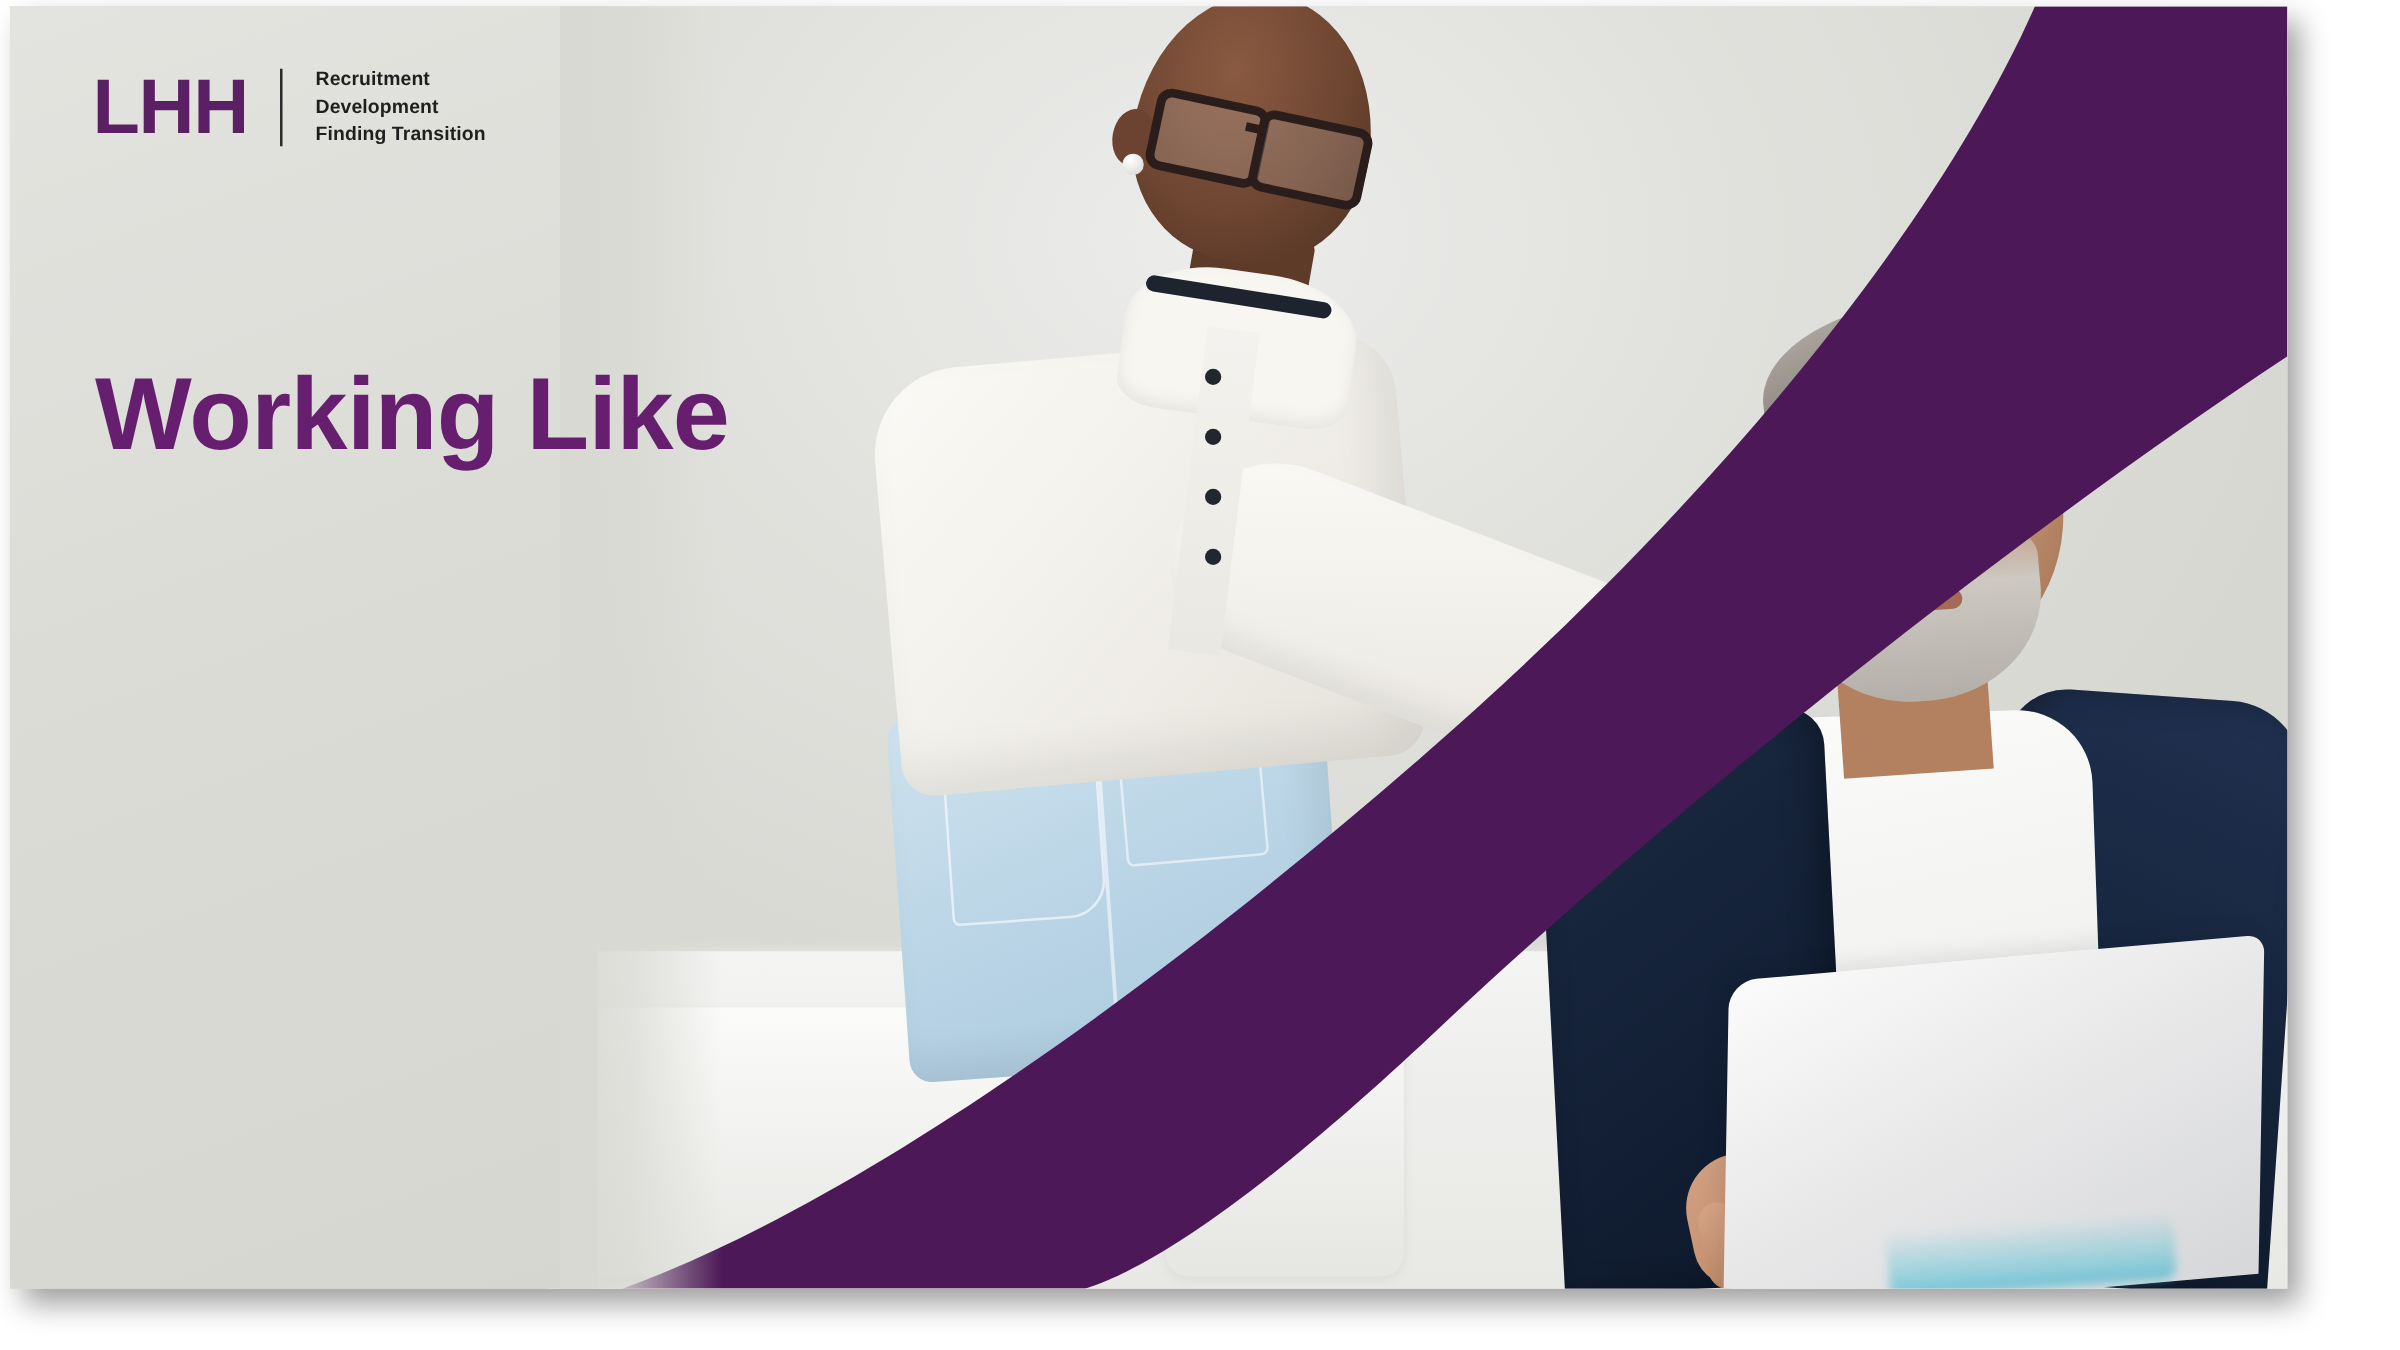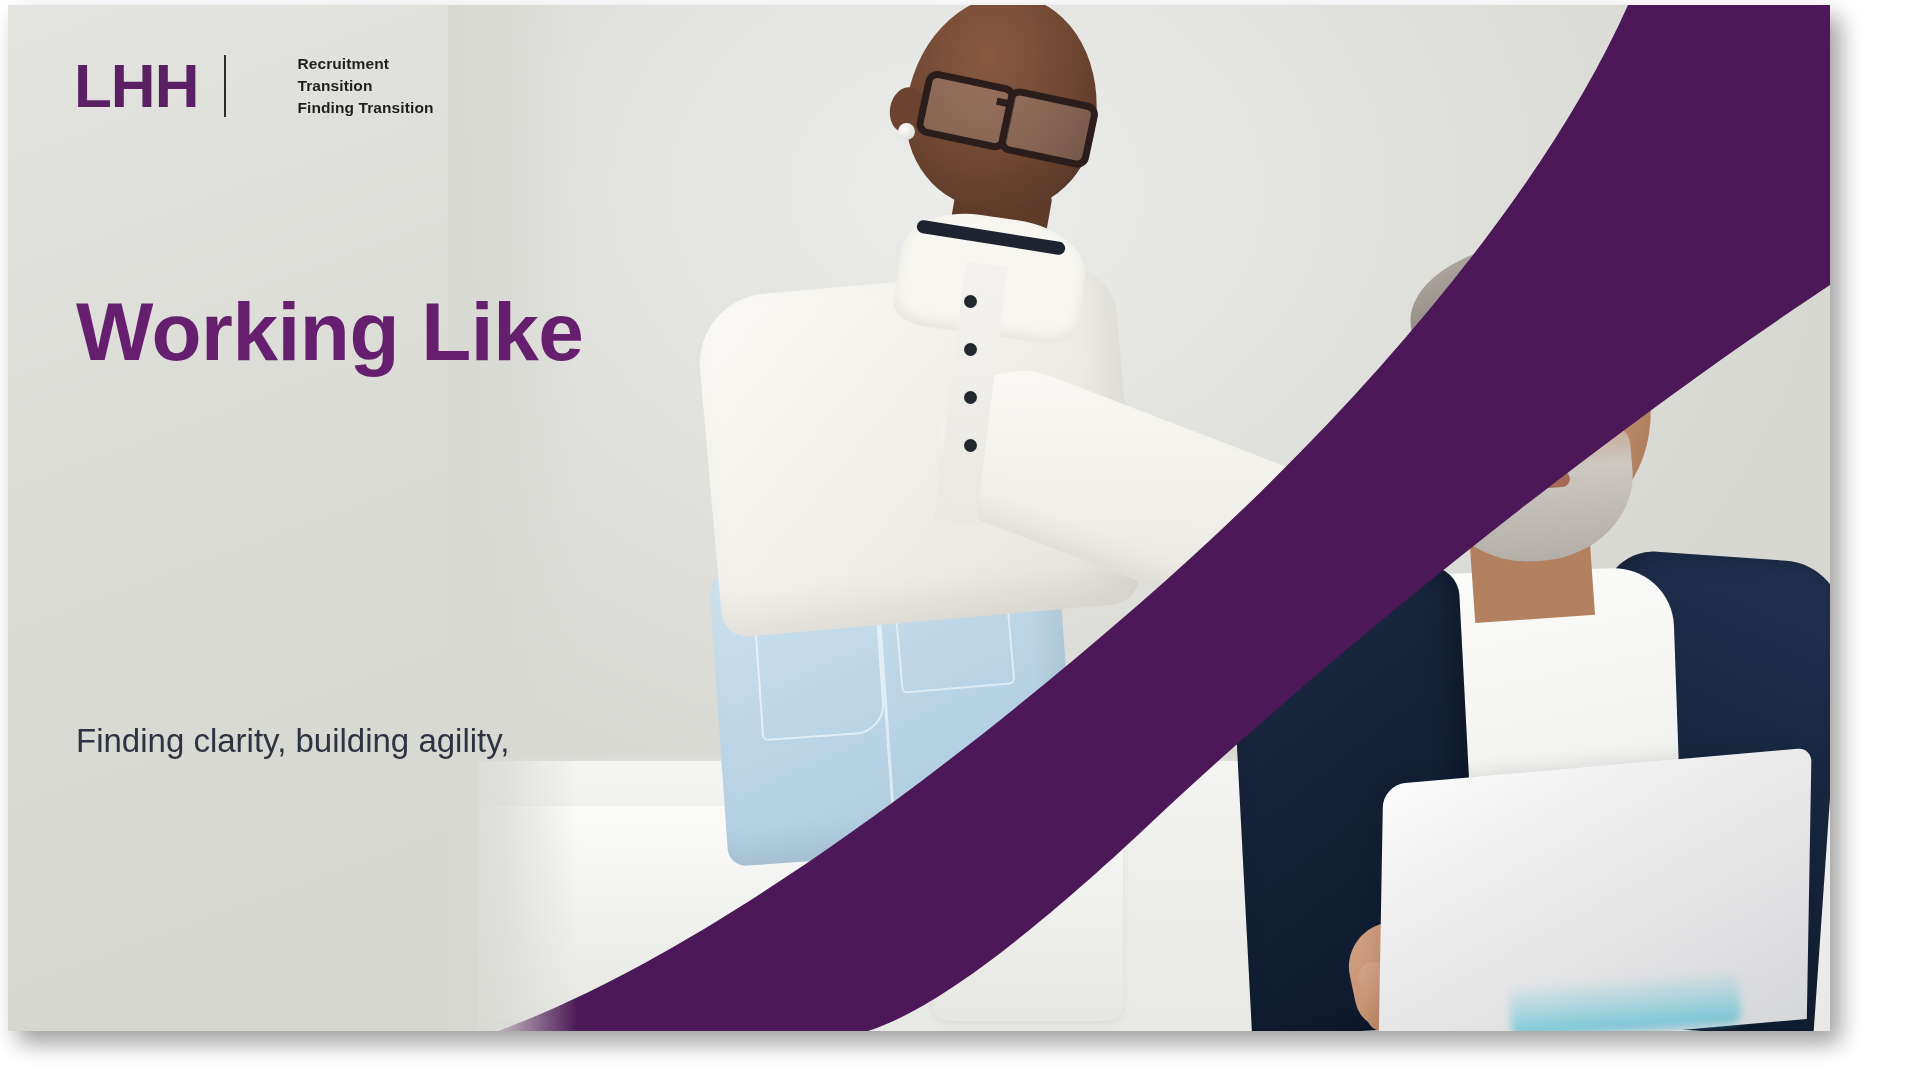--- a/index.html
+++ b/index.html
@@ -306,21 +306,20 @@
     display: flex; align-items: center; gap: 26px;
   }
   .logoMark {
     font-size: 62px; font-weight: 700; letter-spacing: -1px;
     color: #5b1f63; line-height: 1; font-family: "Liberation Sans", sans-serif;
   }
   .logoRule { width: 2px; height: 62px; background: #2b2b2b; }
   .logoTag {
     font-size: 15.5px; line-height: 1.42; color: #1f1f1f; font-weight: 700;
     letter-spacing: 0.1px;
-    margin-left: 45px;
   }
 
   .headline {
     position: absolute; left: 68px; top: 228px; width: 700px;
     font-size: 82px; line-height: 1.07; font-weight: 700;
     color: #651F6E; letter-spacing: -0.5px;
     font-family: "Liberation Sans", sans-serif;
   }
   .headline .ln { display: block; white-space: nowrap; }
 
@@ -421,27 +420,26 @@
     </div>
 
     <div class="leftPanel"></div>
     <div class="leftFade"></div>
 
     <div class="logo">
       <div class="logoMark">LHH</div>
       <div class="logoRule"></div>
       <div class="logoTag">
         <div>Recruitment</div>
-        <div>Transition</div>
+        <div>Development</div>
         <div>Finding Transition</div>
       </div>
     </div>
 
     <h1 class="headline">
       <span class="ln">Working Like</span>
     </h1>
 
     <p class="subhead">
-      <span class="ln">Finding clarity, building agility,</span>
     </p>
 
   </div>
 </div>
 
 </body></html>

